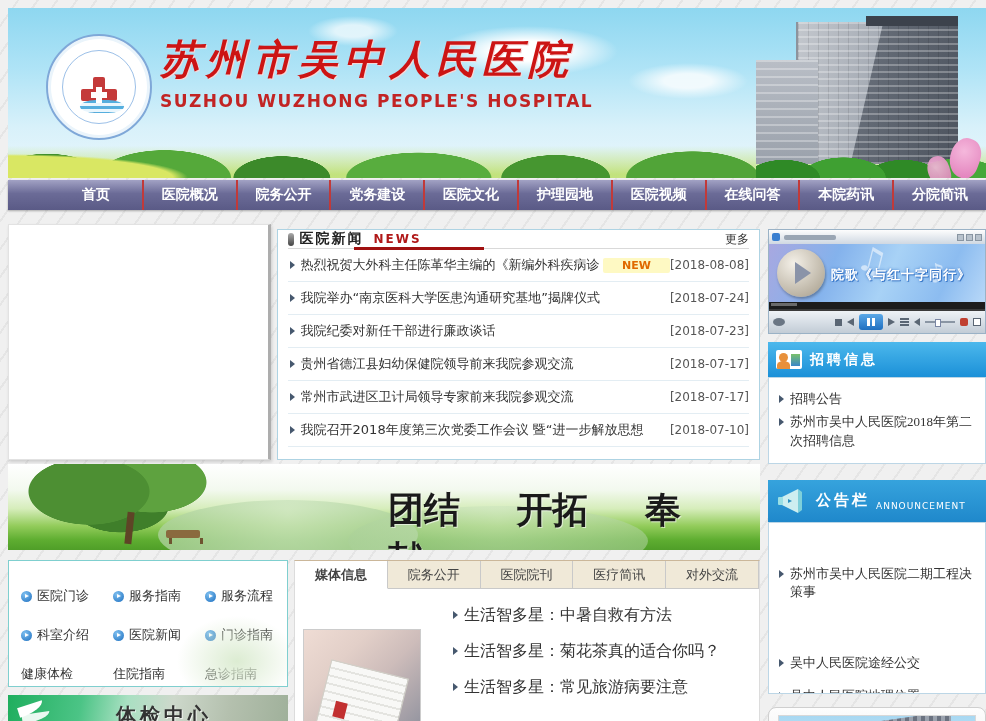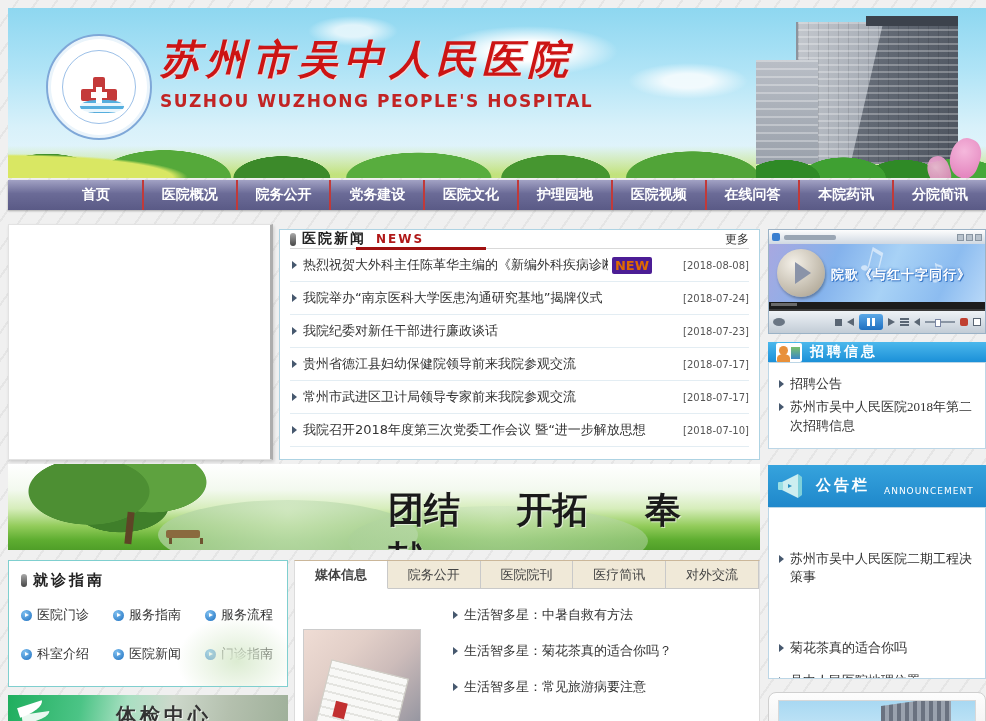--- a/index.html
+++ b/index.html
@@ -90,23 +90,23 @@
   .news-hd::after { content:""; position:absolute; left:66px; bottom:-2px; width:130px; height:3px; background:#a01010; }
   .pill { width:6px; height:13px; border-radius:3px; background:linear-gradient(180deg,#aaa,#444); margin-right:6px; }
   .news-ttl { font-size:14px; font-weight:bold; color:#222; letter-spacing:2px; }
   .news-en { font-size:12px; font-weight:bold; color:#b01818; letter-spacing:2px; margin-left:10px; }
   .more { margin-left:auto; font-size:12px; color:#333; cursor:pointer; }
   .news-ul { list-style:none; }
   .news-li { display:flex; align-items:center; height:33px; border-bottom:1px solid #e3edf3; font-size:13px; }
   .tri { width:0; height:0; border-left:5px solid #46586e; border-top:4px solid transparent;
     border-bottom:4px solid transparent; margin:0 6px 0 2px; flex:none; }
   .news-a { color:#333; cursor:pointer; white-space:nowrap; overflow:hidden; }
-  .badge { background:#4c1d95; color:#e06a00; font-size:13px; font-weight:bold; padding:1px 3px;
+  .badge { background:#fef9c3; color:#e06a00; font-size:11px; font-weight:bold; padding:1px 19px;
     margin-left:4px; border-radius:2px; flex:none; }
-  .news-dt { margin-left:auto; color:#555; font-size:10px; flex:none;padding-left:31px; }
+  .news-dt { margin-left:auto; color:#555; font-size:12px; flex:none; }
 
   
   .banner { position:relative; height:86px; margin-top:4px; overflow:hidden;
     background:linear-gradient(180deg,#ffffff 0%,#f3f9ef 30%,#d6edbb 52%,#93cc5b 72%,#5fae31 88%,#4f9e28 100%); }
   .mt { position:absolute; border-radius:50%; background:radial-gradient(circle at 50% 20%,#cfe6c2,#a8cf96); opacity:.8; }
   .m1 { left:150px; top:36px; width:260px; height:70px; }
   .m2 { left:340px; top:42px; width:300px; height:70px; opacity:.6; }
   .tree-canopy { position:absolute; left:18px; top:-14px; width:210px; height:92px;
     background:
       radial-gradient(ellipse 100px 55px at 30% 45%, #4d8f33 60%, transparent 61%),
@@ -150,21 +150,21 @@
   .tab { flex:1; display:flex; align-items:center; justify-content:center; font-size:13px; color:#444;
     border-right:1px solid #c9c9c9; cursor:pointer; background:#f0e9d8; }
   .tab.active { background:#fff; font-weight:bold; border-bottom:1px solid #fff; margin-bottom:-1px; }
   .media-body { display:flex; padding:8px 10px 0 8px; }
   .media-img { width:118px; height:110px; margin-top:32px; border:1px solid #ccc; position:relative; overflow:hidden;
     background:linear-gradient(135deg,#efdcd4 0%,#e2cfc8 30%,#cdbcba 55%,#8c8f9c 100%); flex:none; }
   .media-img::before { content:""; position:absolute; left:18px; top:38px; width:78px; height:66px; background:
     repeating-linear-gradient(180deg,#f8f8f6 0 6px,#e4e4e0 6px 8px); transform:rotate(14deg); border:1px solid #d0d0c8; }
   .media-img::after { content:""; position:absolute; left:30px; top:72px; width:12px; height:16px; background:#c23030; transform:rotate(14deg); }
   .media-ul { list-style:none; flex:1; padding-left:30px; }
-  .media-li { display:flex; align-items:center; height:36px; font-size:13px; color:#333; cursor:pointer; }
+  .media-li { display:flex; align-items:center; height:36px; font-size:16px; color:#333; cursor:pointer; }
 
   
   .player { margin-top:5px; border:1px solid #9ab2c6; background:#dde6ee; }
   .p-titlebar { height:14px; display:flex; align-items:center; padding:0 3px;
     background:linear-gradient(180deg,#fdfdfd,#cfd8e2); }
   .p-appicon { width:8px; height:8px; background:#3a7fd0; border-radius:2px; }
   .p-tbar-text { width:52px; height:5px; background:#9aa6b4; margin-left:4px; border-radius:2px; }
   .p-winbtns { margin-left:auto; display:flex; gap:2px; }
   .p-winbtns i { width:7px; height:7px; background:#b8c2cc; border:1px solid #8895a2; display:block; }
   .p-screen { position:relative; height:58px; overflow:hidden;
@@ -193,35 +193,35 @@
     position:relative; cursor:pointer; }
   .pc-pause::before, .pc-pause::after { content:""; position:absolute; top:4px; width:3px; height:8px; background:#fff; }
   .pc-pause::before { left:8px; } .pc-pause::after { left:13px; }
   .pc-list { width:9px; height:8px; background:repeating-linear-gradient(180deg,#5a6674 0 2px,transparent 2px 3px); }
   .pc-vol { width:0; height:0; border-top:4px solid transparent; border-bottom:4px solid transparent; border-right:6px solid #5a6674; }
   .pc-slider { width:30px; height:2px; background:#8a96a4; position:relative; }
   .pc-slider::after { content:""; position:absolute; left:10px; top:-2px; width:4px; height:6px; background:#fff; border:1px solid #7a86a4; }
   .pc-rec { width:8px; height:8px; background:#c04030; border-radius:2px; }
   .pc-chk { width:8px; height:8px; border:1px solid #5a6674; background:#fff; }
 
-  .sec-hd { display:flex; align-items:center; height:20px; margin-top:8px; padding:0 8px;
+  .sec-hd { display:flex; align-items:center; height:35px; margin-top:8px; padding:0 8px;
     background:linear-gradient(180deg,#4cb8ec 0%,#1b90d8 100%); color:#fff; }
   .sec-hd .t { font-size:14px; font-weight:bold; letter-spacing:3px; margin-left:8px; }
   .rec-icon { width:26px; height:19px; background:#fff; border-radius:2px; position:relative; overflow:hidden; }
   .rec-icon::before { content:""; position:absolute; left:3px; top:3px; width:9px; height:9px; border-radius:50%; background:#e8903a; }
   .rec-icon::after { content:""; position:absolute; left:1px; top:11px; width:13px; height:8px; border-radius:50% 50% 0 0; background:#e8903a; }
   .rec-icon i { position:absolute; right:2px; top:4px; width:9px; height:12px; background:linear-gradient(180deg,#7ac06a,#3a88c8); display:block; }
   .listbox { background:#fff; border:1px solid #bcd6e6; padding:8px 8px; }
   .r-li { display:flex; align-items:flex-start; font-size:13px; color:#333; line-height:1.45; cursor:pointer; margin:4px 0;font-family:Liberation Serif, serif; }
   .r-li .tri { margin-top:5px; }
 
   .ann-hd { display:flex; align-items:center; height:42px; margin-top:16px; padding:0 8px;
     background:linear-gradient(180deg,#36a3dd,#1f88cb); color:#fff; }
   .ann-ttl { font-size:15px; font-weight:bold; letter-spacing:3px; margin-left:10px; }
-  .ann-sub { font-size:9px; letter-spacing:1px; margin-left:14px; margin-top:10px; }
+  .ann-sub { font-size:9px; letter-spacing:1px; margin-left:6px; margin-top:10px; }
   .annbox { background:#fff; border:1px solid #bcd6e6; height:172px; padding:4px 8px; overflow:hidden; }
   .annbox .r-li.a1 { margin-top:38px; }
   .annbox .r-li.a2 { margin-top:52px; }
   .annbox .r-li.a3 { margin-top:14px; }
 
   .introbox { margin-top:13px; height:60px; border:1px solid #cfcfcf; border-radius:8px;
     background:linear-gradient(180deg,#fdfdfd,#ececec); padding:7px 9px 0; }
   .intro-img { position:relative; height:70px; overflow:hidden; border:1px solid #d8d8d8;
     background:linear-gradient(180deg,#a8d8f2 0%,#cdeaf8 60%,#e2f2fa 100%); }
   .intro-img::before { content:""; position:absolute; right:24px; top:0; width:70px; height:70px;
@@ -329,24 +329,20 @@
         <div class="slogan">
           <span>团结</span>
           <span>开拓</span>
           <span>奉献</span>
         </div>
       </div>
 
       <div class="row2">
         <div class="guide-col">
           <div class="guidebox">
-            <div class="guide-hd">
-              <span class="pill"></span>
-              <span class="guide-ttl">就诊指南</span>
-            </div>
             <div class="guide-grid">
               <div class="gitem">
                   <span class="gdot"></span>
                   <span>医院门诊</span>
                 </div>
               <div class="gitem">
                   <span class="gdot"></span>
                   <span>服务指南</span>
                 </div>
               <div class="gitem">
@@ -475,21 +471,21 @@
         <span class="ann-ttl">公告栏</span>
         <span class="ann-sub">ANNOUNCEMENT</span>
       </div>
       <div class="annbox">
         <div class="r-li a1">
             <span class="tri"></span>
             <span>苏州市吴中人民医院二期工程决策事</span>
           </div>
         <div class="r-li a2">
             <span class="tri"></span>
-            <span>菊花茶真的适合你吗</span>
+            <span>吴中人民医院途经公交</span>
           </div>
         <div class="r-li a3">
             <span class="tri"></span>
             <span>吴中人民医院地理位置</span>
           </div>
       </div>
 
       <div class="introbox">
         <div class="intro-img">
           

